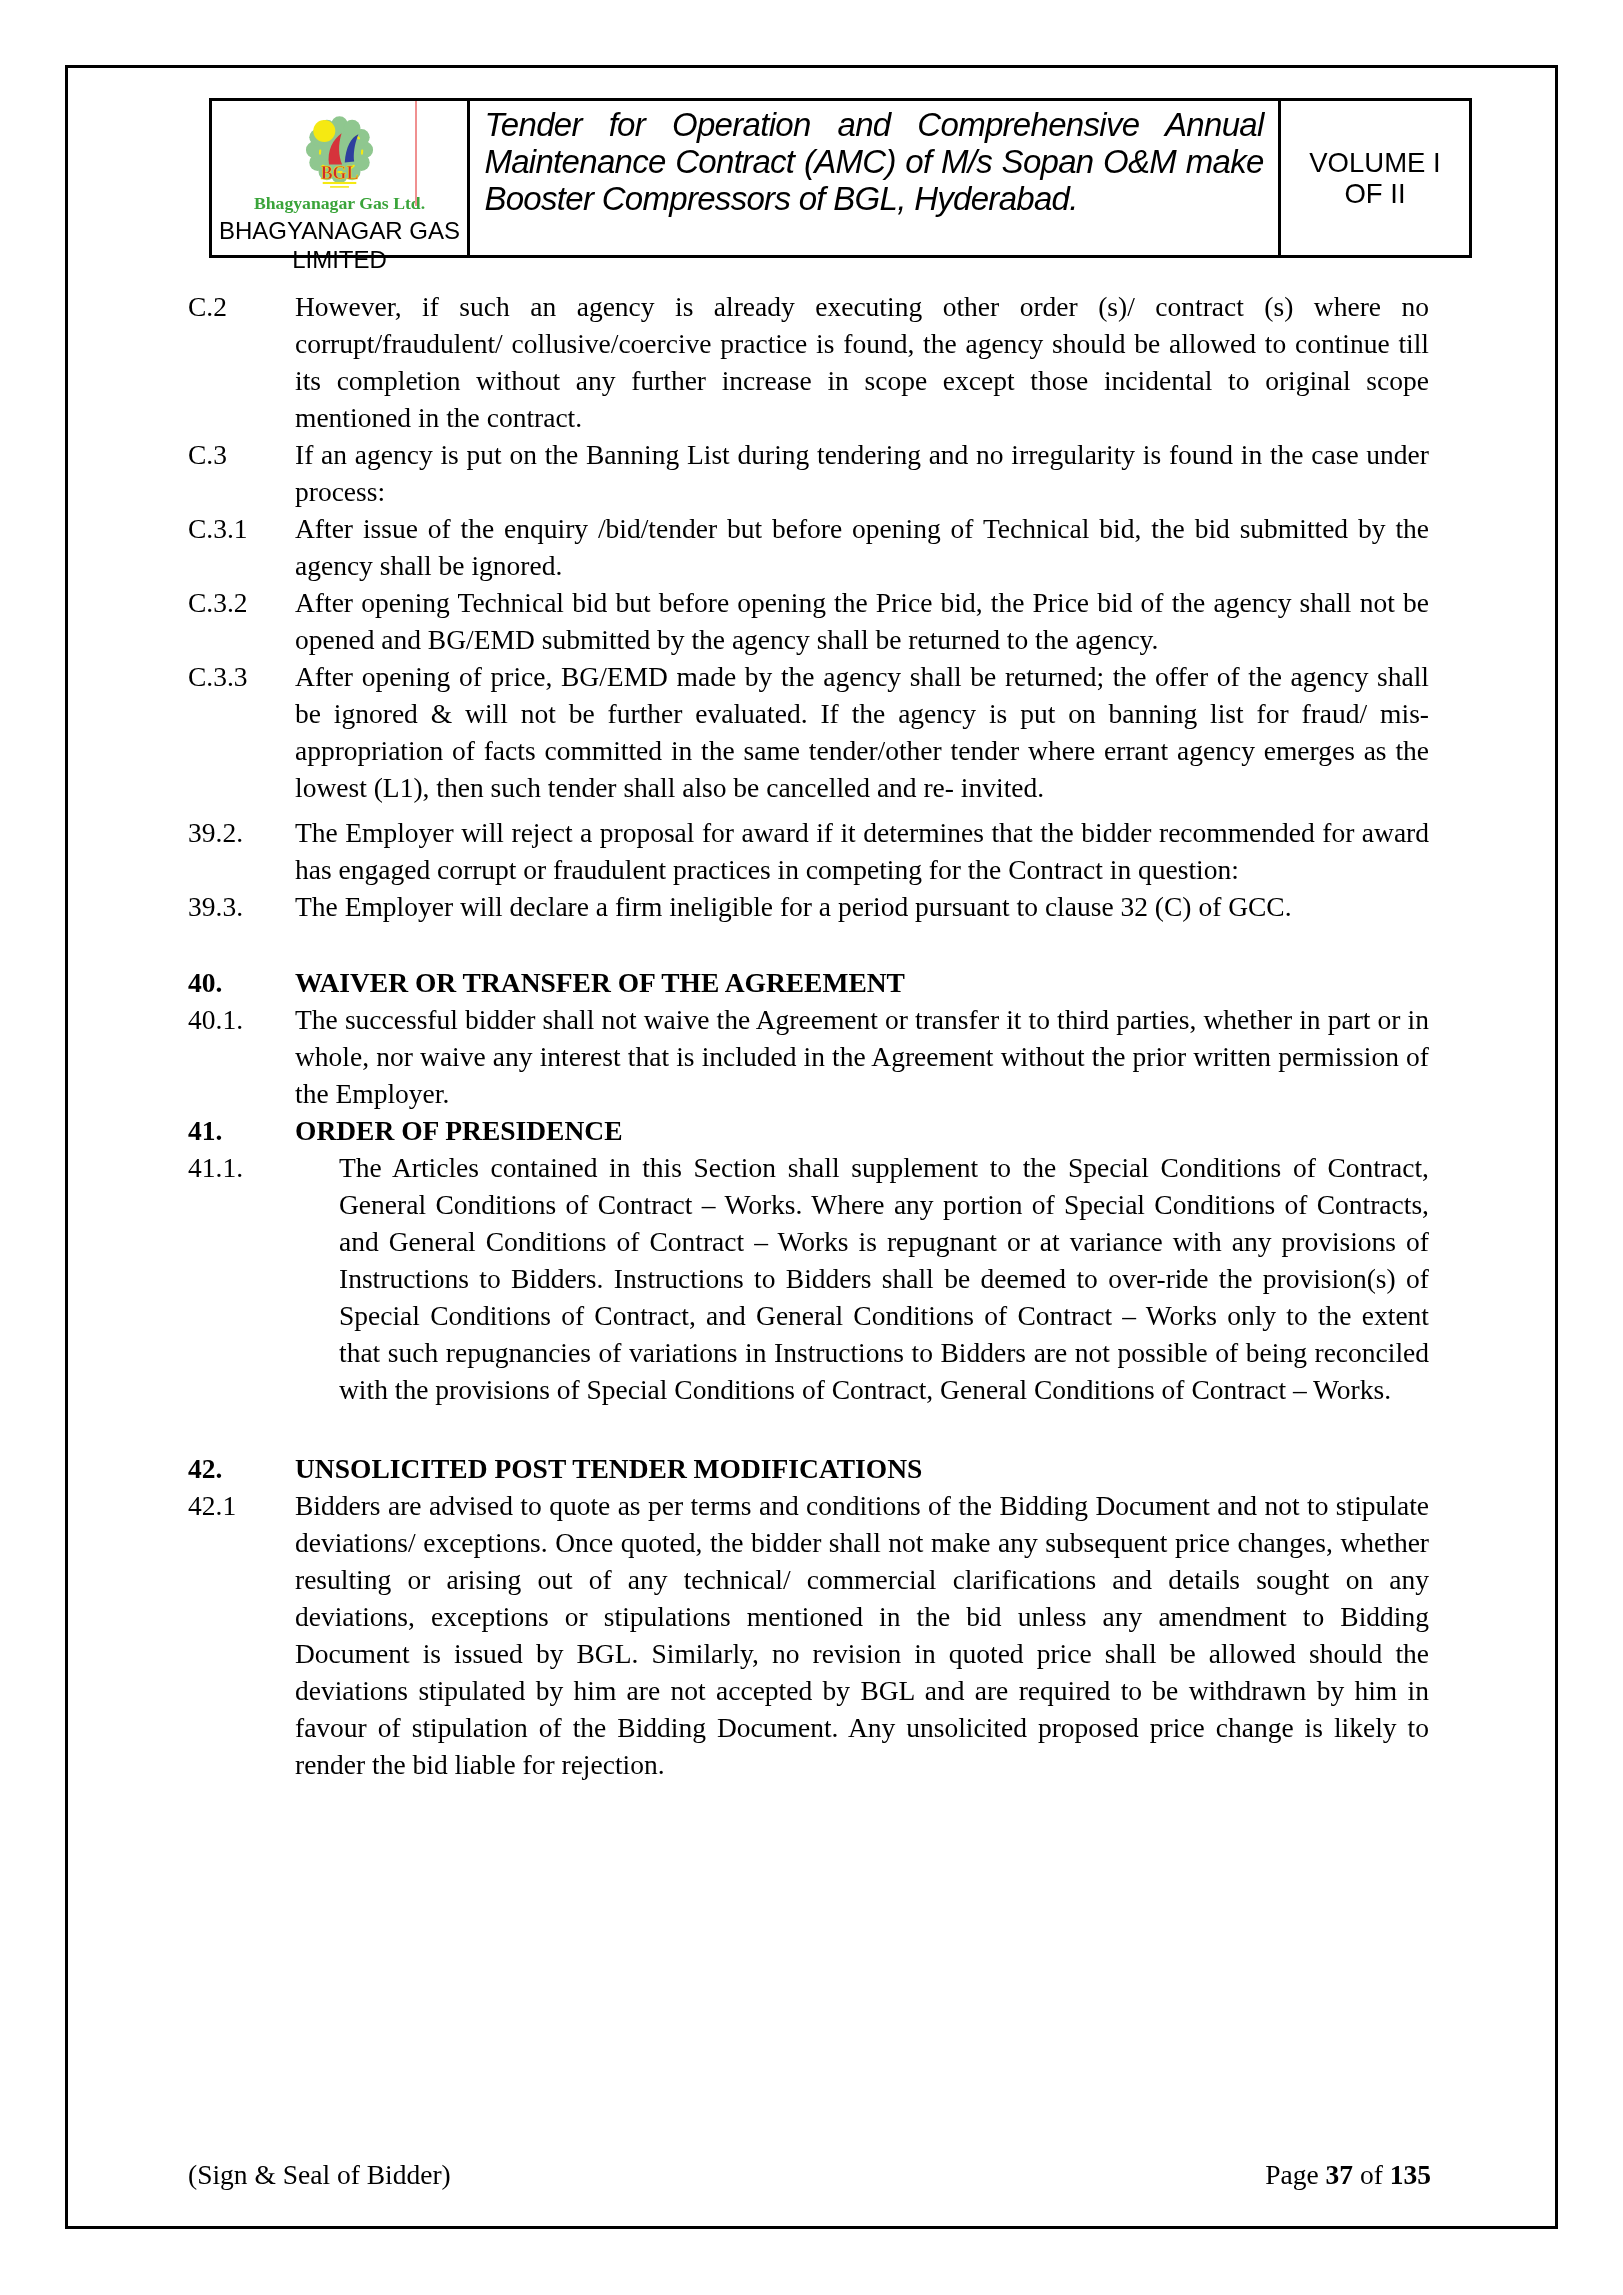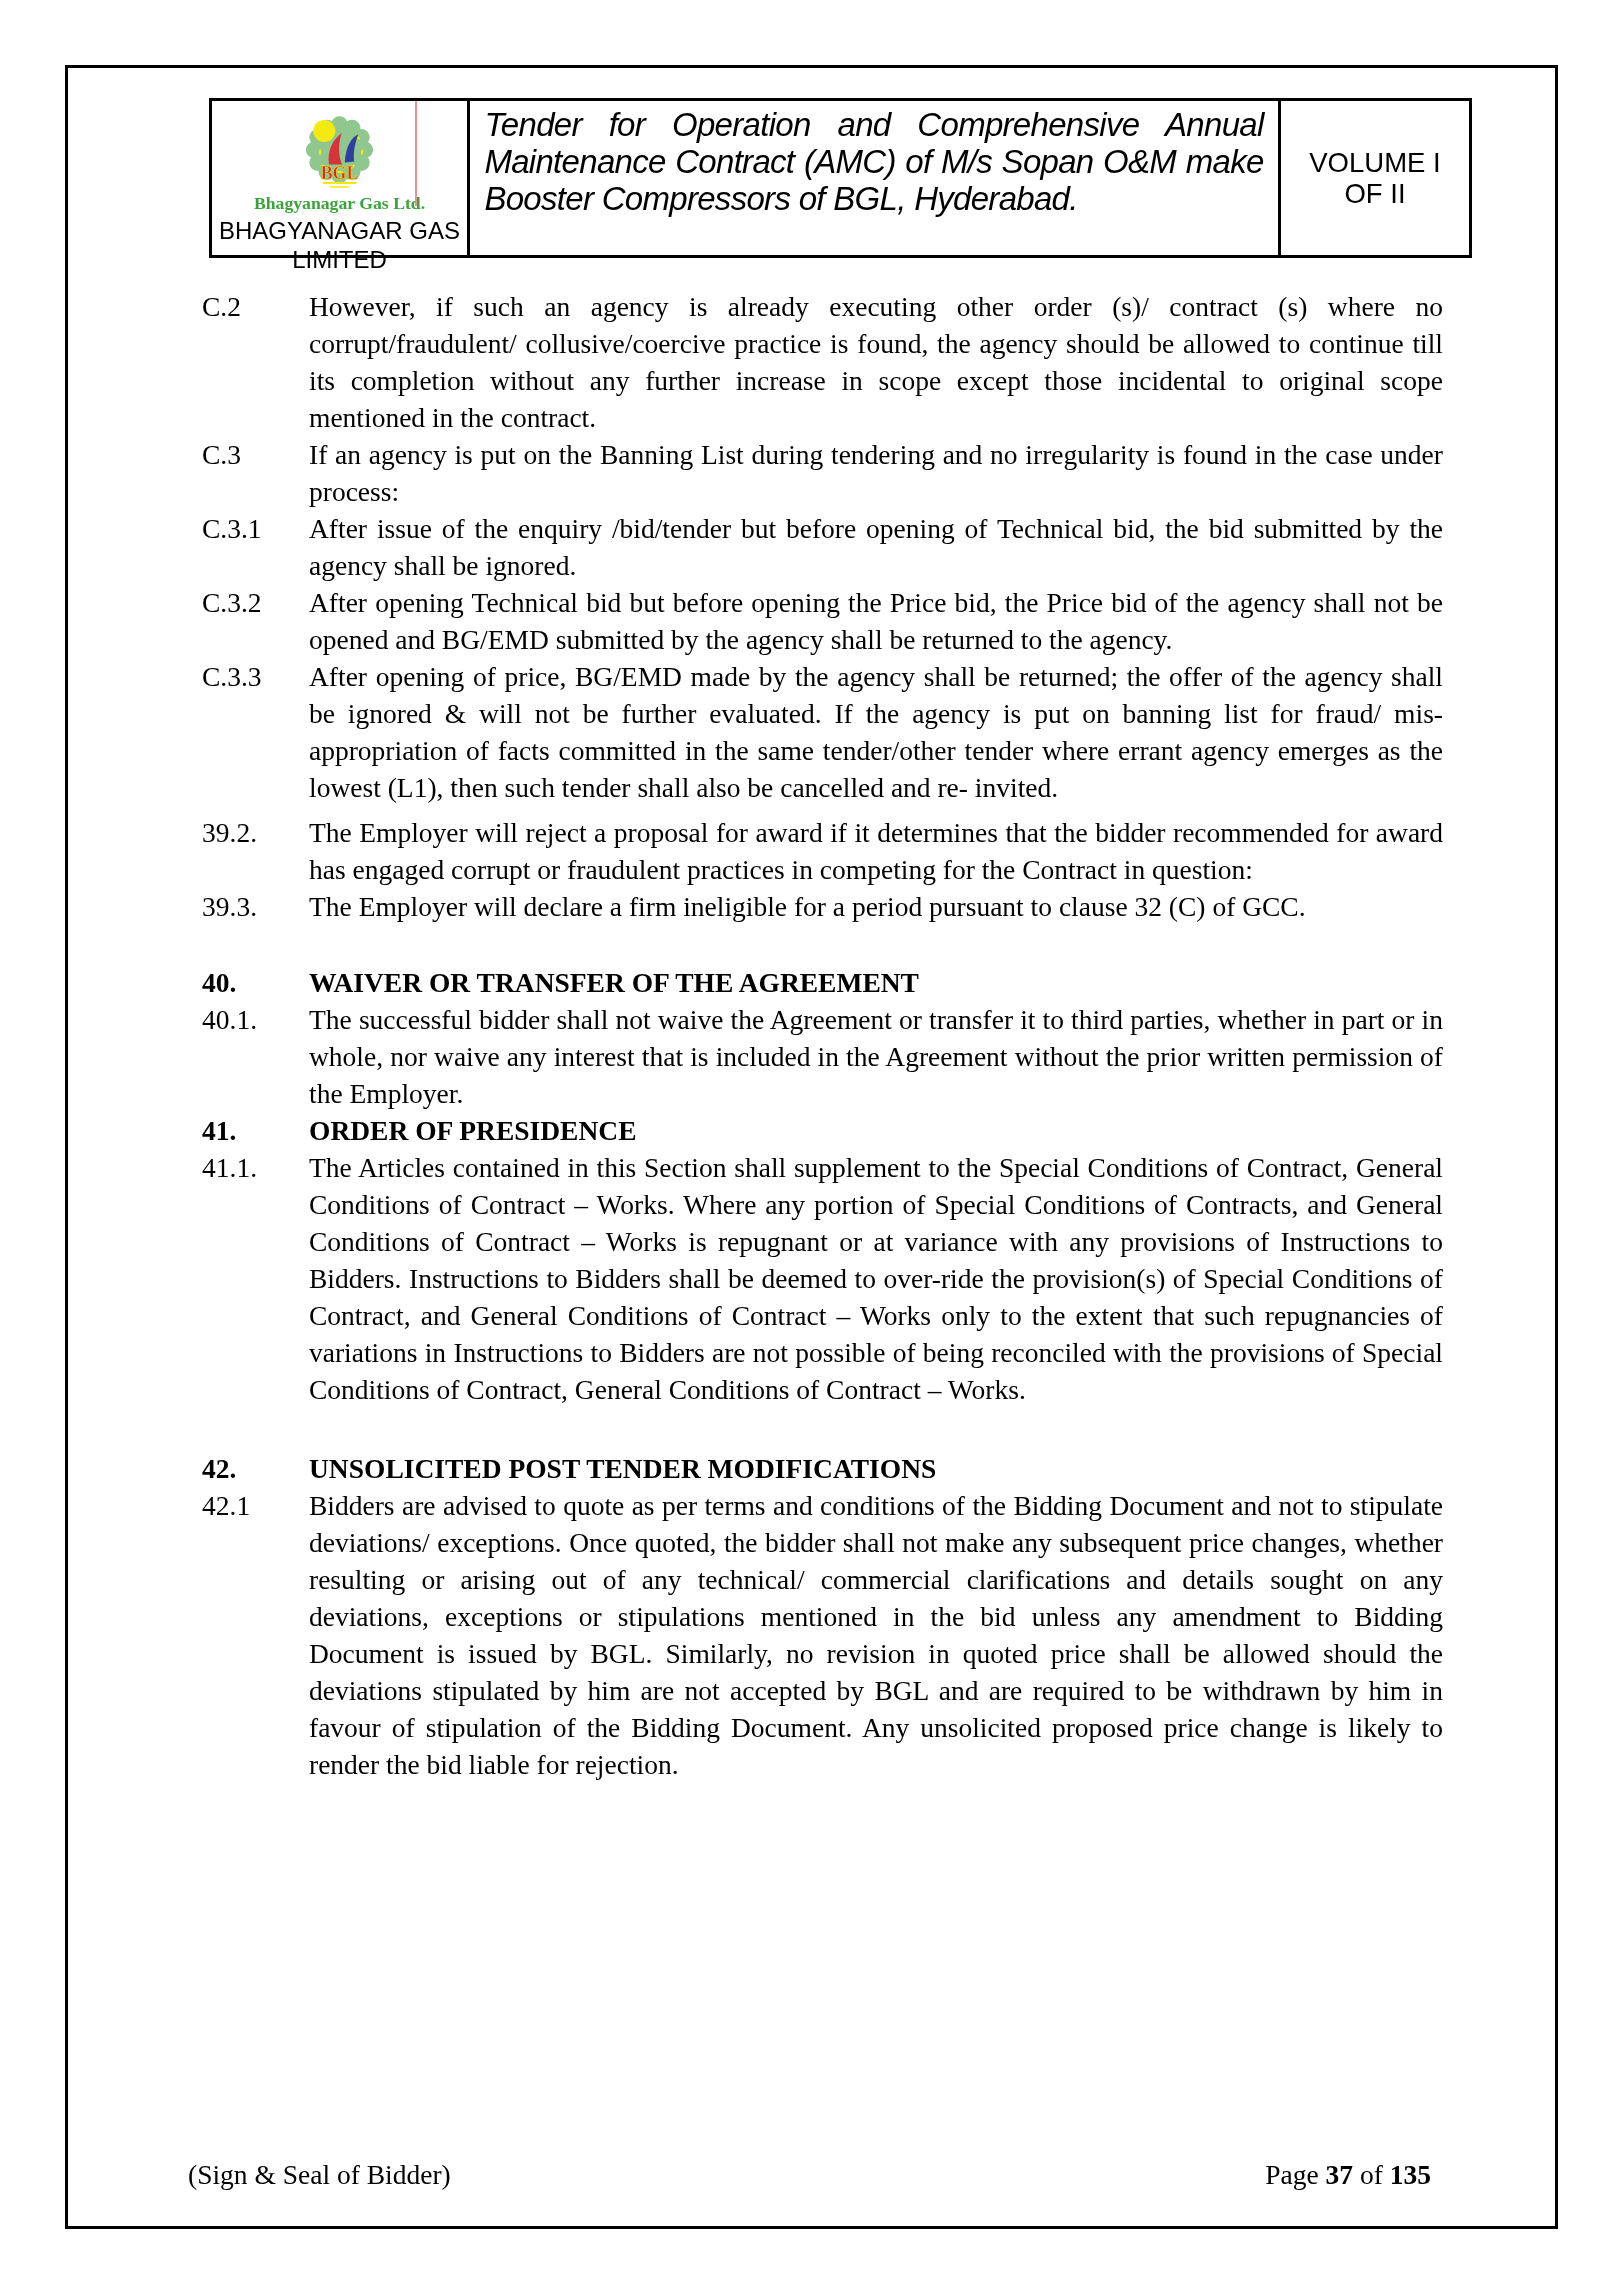--- a/index.html
+++ b/index.html
@@ -22,31 +22,31 @@
   .volume-cell{flex:1;display:flex;flex-direction:column;align-items:center;justify-content:center;
     font-family:"Liberation Sans",sans-serif;font-size:27.5px;line-height:31px;}
   .logo-svg{display:block;margin:1.3px auto 0 auto;}
   .logo-caption{font-size:17.7px;font-weight:bold;color:#3aa43a;line-height:19.6px;font-family:"Liberation Serif",serif;}
   .company{font-family:"Liberation Sans",sans-serif;font-size:24px;line-height:29.4px;margin-top:2.6px;}
   .red-line{position:absolute;top:0;left:203px;width:2px;height:105px;background:#f republican09090;background:#f09090;}
   .title-main{font-size:33px;line-height:37px;text-align:justify;letter-spacing:-0.7px;font-style:italic;}
   .title-bid{font-size:33px;line-height:37px;text-align:center;letter-spacing:-0.7px;}
   
   .bodytext{
-    position:absolute;left:202px;top:288px;width:1241px;
+    position:absolute;left:188px;top:288px;width:1241px;
     font-size:27.5px;line-height:37px;
   }
   .row{display:flex;}
   .row .num{width:107px;flex:none;}
   .row .txt{flex:1;text-align:justify;}
   .row.head{font-weight:bold;}
   .row.head .txt{text-align:left;}
   .gap-a{margin-bottom:8px;}
   .gap-b{margin-bottom:39px;justify-content:flex-end;}
-  .gap-c{margin-bottom:42px;}
+  .gap-c{margin-bottom:42px;gap:44px;}
   
   .footer{
     position:absolute;left:188px;top:2158px;width:1243px;
     display:flex;justify-content:space-between;font-size:27.5px;line-height:34px;
   }
   .footer span,.footer b{white-space:pre;}
 </style>
 </head>
 <body>
 

